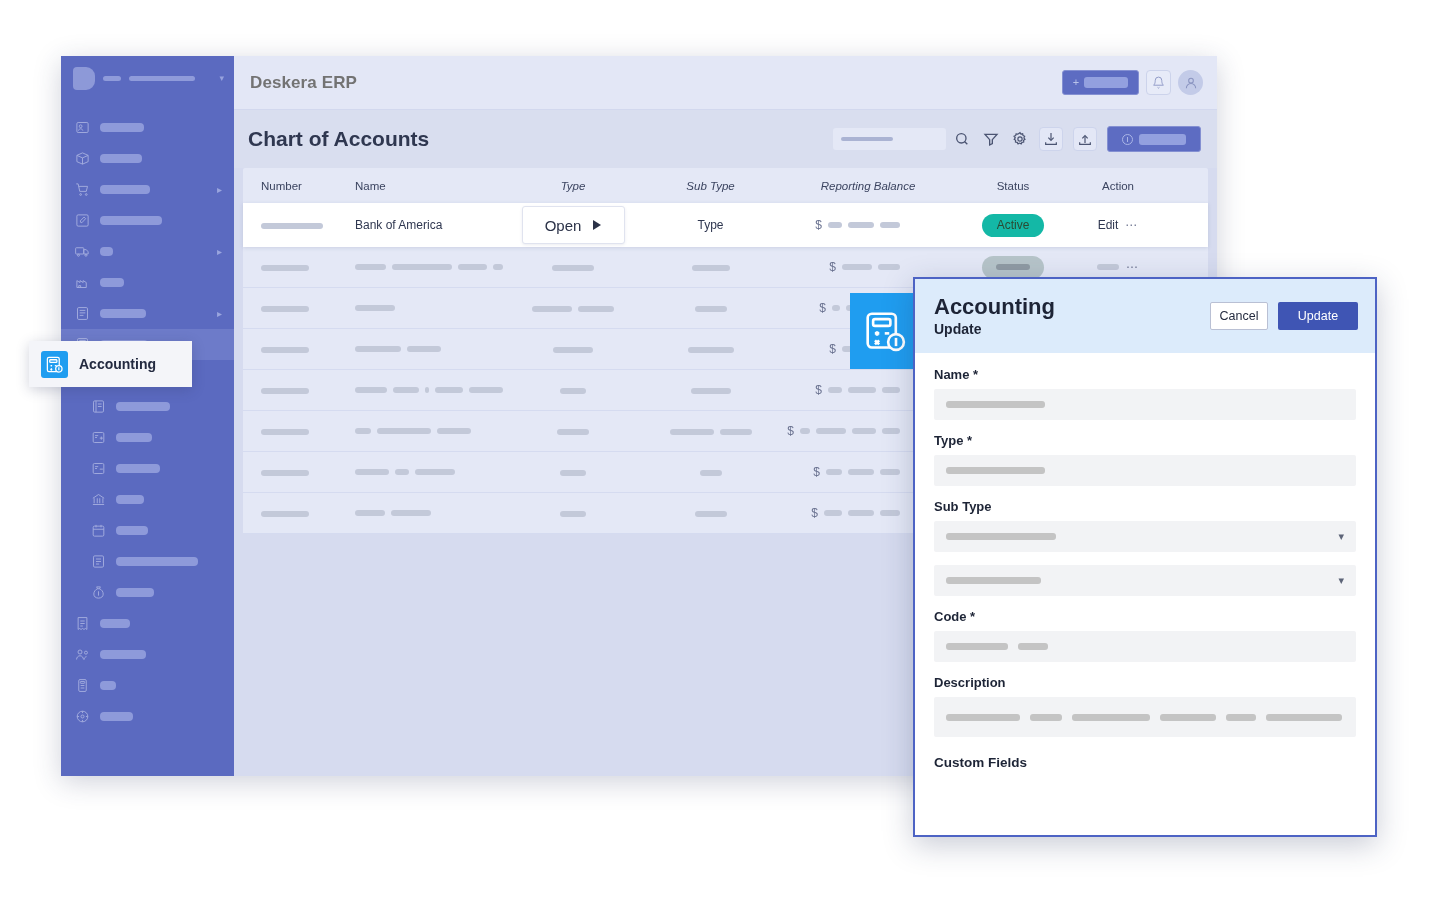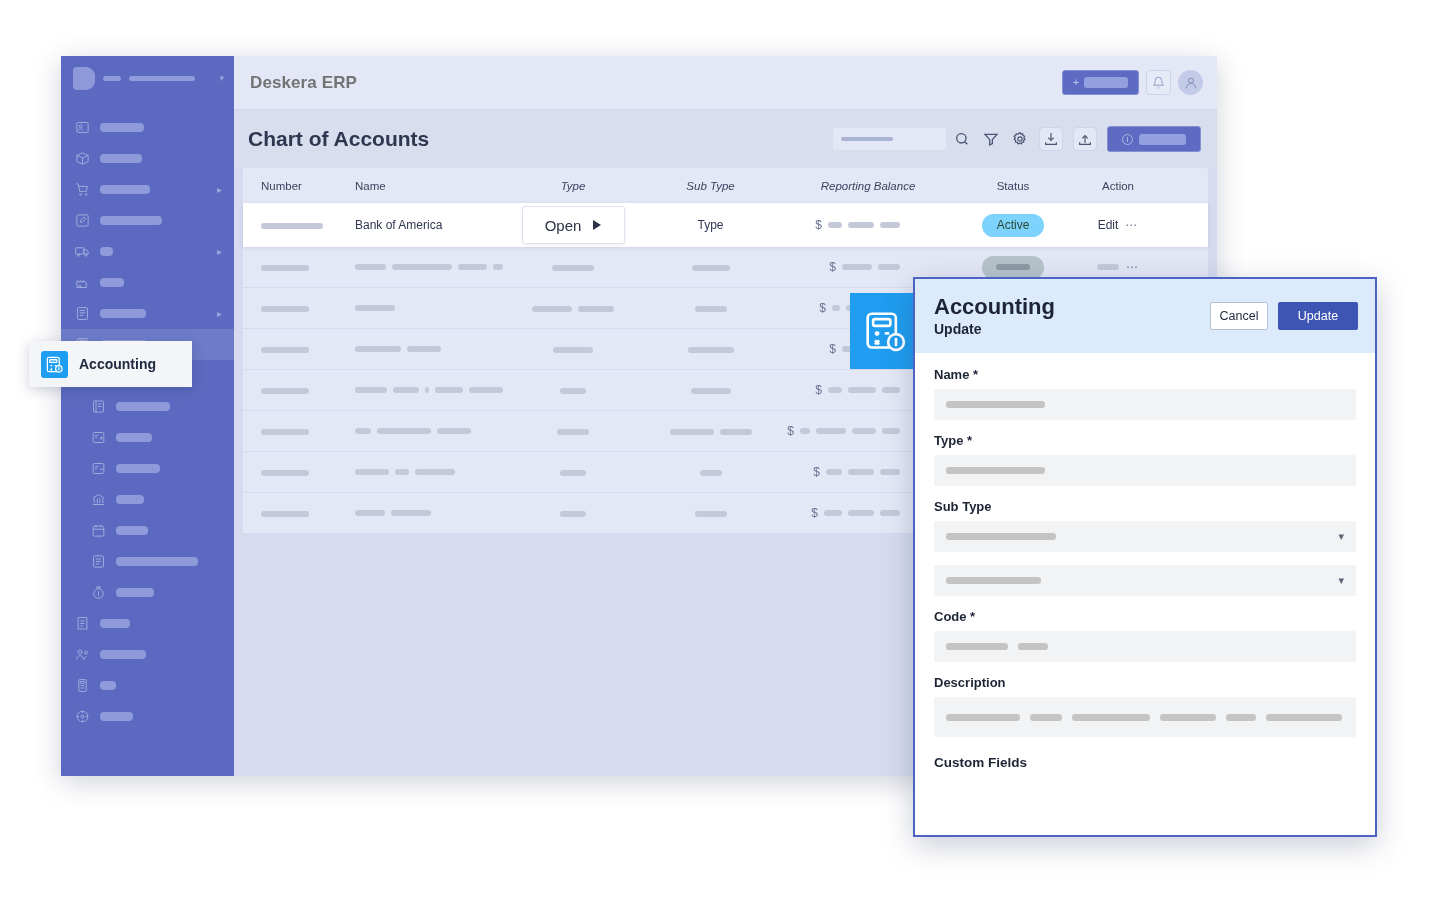--- a/index.html
+++ b/index.html
@@ -140,21 +140,21 @@
     display: flex; align-items: center; justify-content: center; gap: 12px;
     font-size: 15px; color: #2b3248; box-shadow: 0 1px 3px rgba(60,70,120,.10);
   }
   .open-btn .tri {
     width: 0; height: 0; border-left: 8px solid #2b3248;
     border-top: 5.5px solid transparent; border-bottom: 5.5px solid transparent;
   }
   .badge {
     display: inline-flex; align-items: center; justify-content: center;
     width: 62px; height: 23px; border-radius: 12px;
-    background: #7dd3fc; color: #2b4a33; font-size: 12px;
+    background: #14b8a6; color: #2b4a33; font-size: 12px;
   }
   .badge.blank { background: #b6c4c9; }
   .badge.blank .bb { width: 34px; height: 6px; border-radius: 3px; background: #8f9aa3; }
   .edit-cell { display: flex; align-items: center; justify-content: center; gap: 7px; font-size: 12px; color: #2f3750; }
   .dots { letter-spacing: 1px; color: #6d7490; font-size: 12px; }
 
   
   .acct-tip {
     position: absolute; left: 29px; top: 341px;
     width: 163px; height: 46px; background: #f4f5f9;

